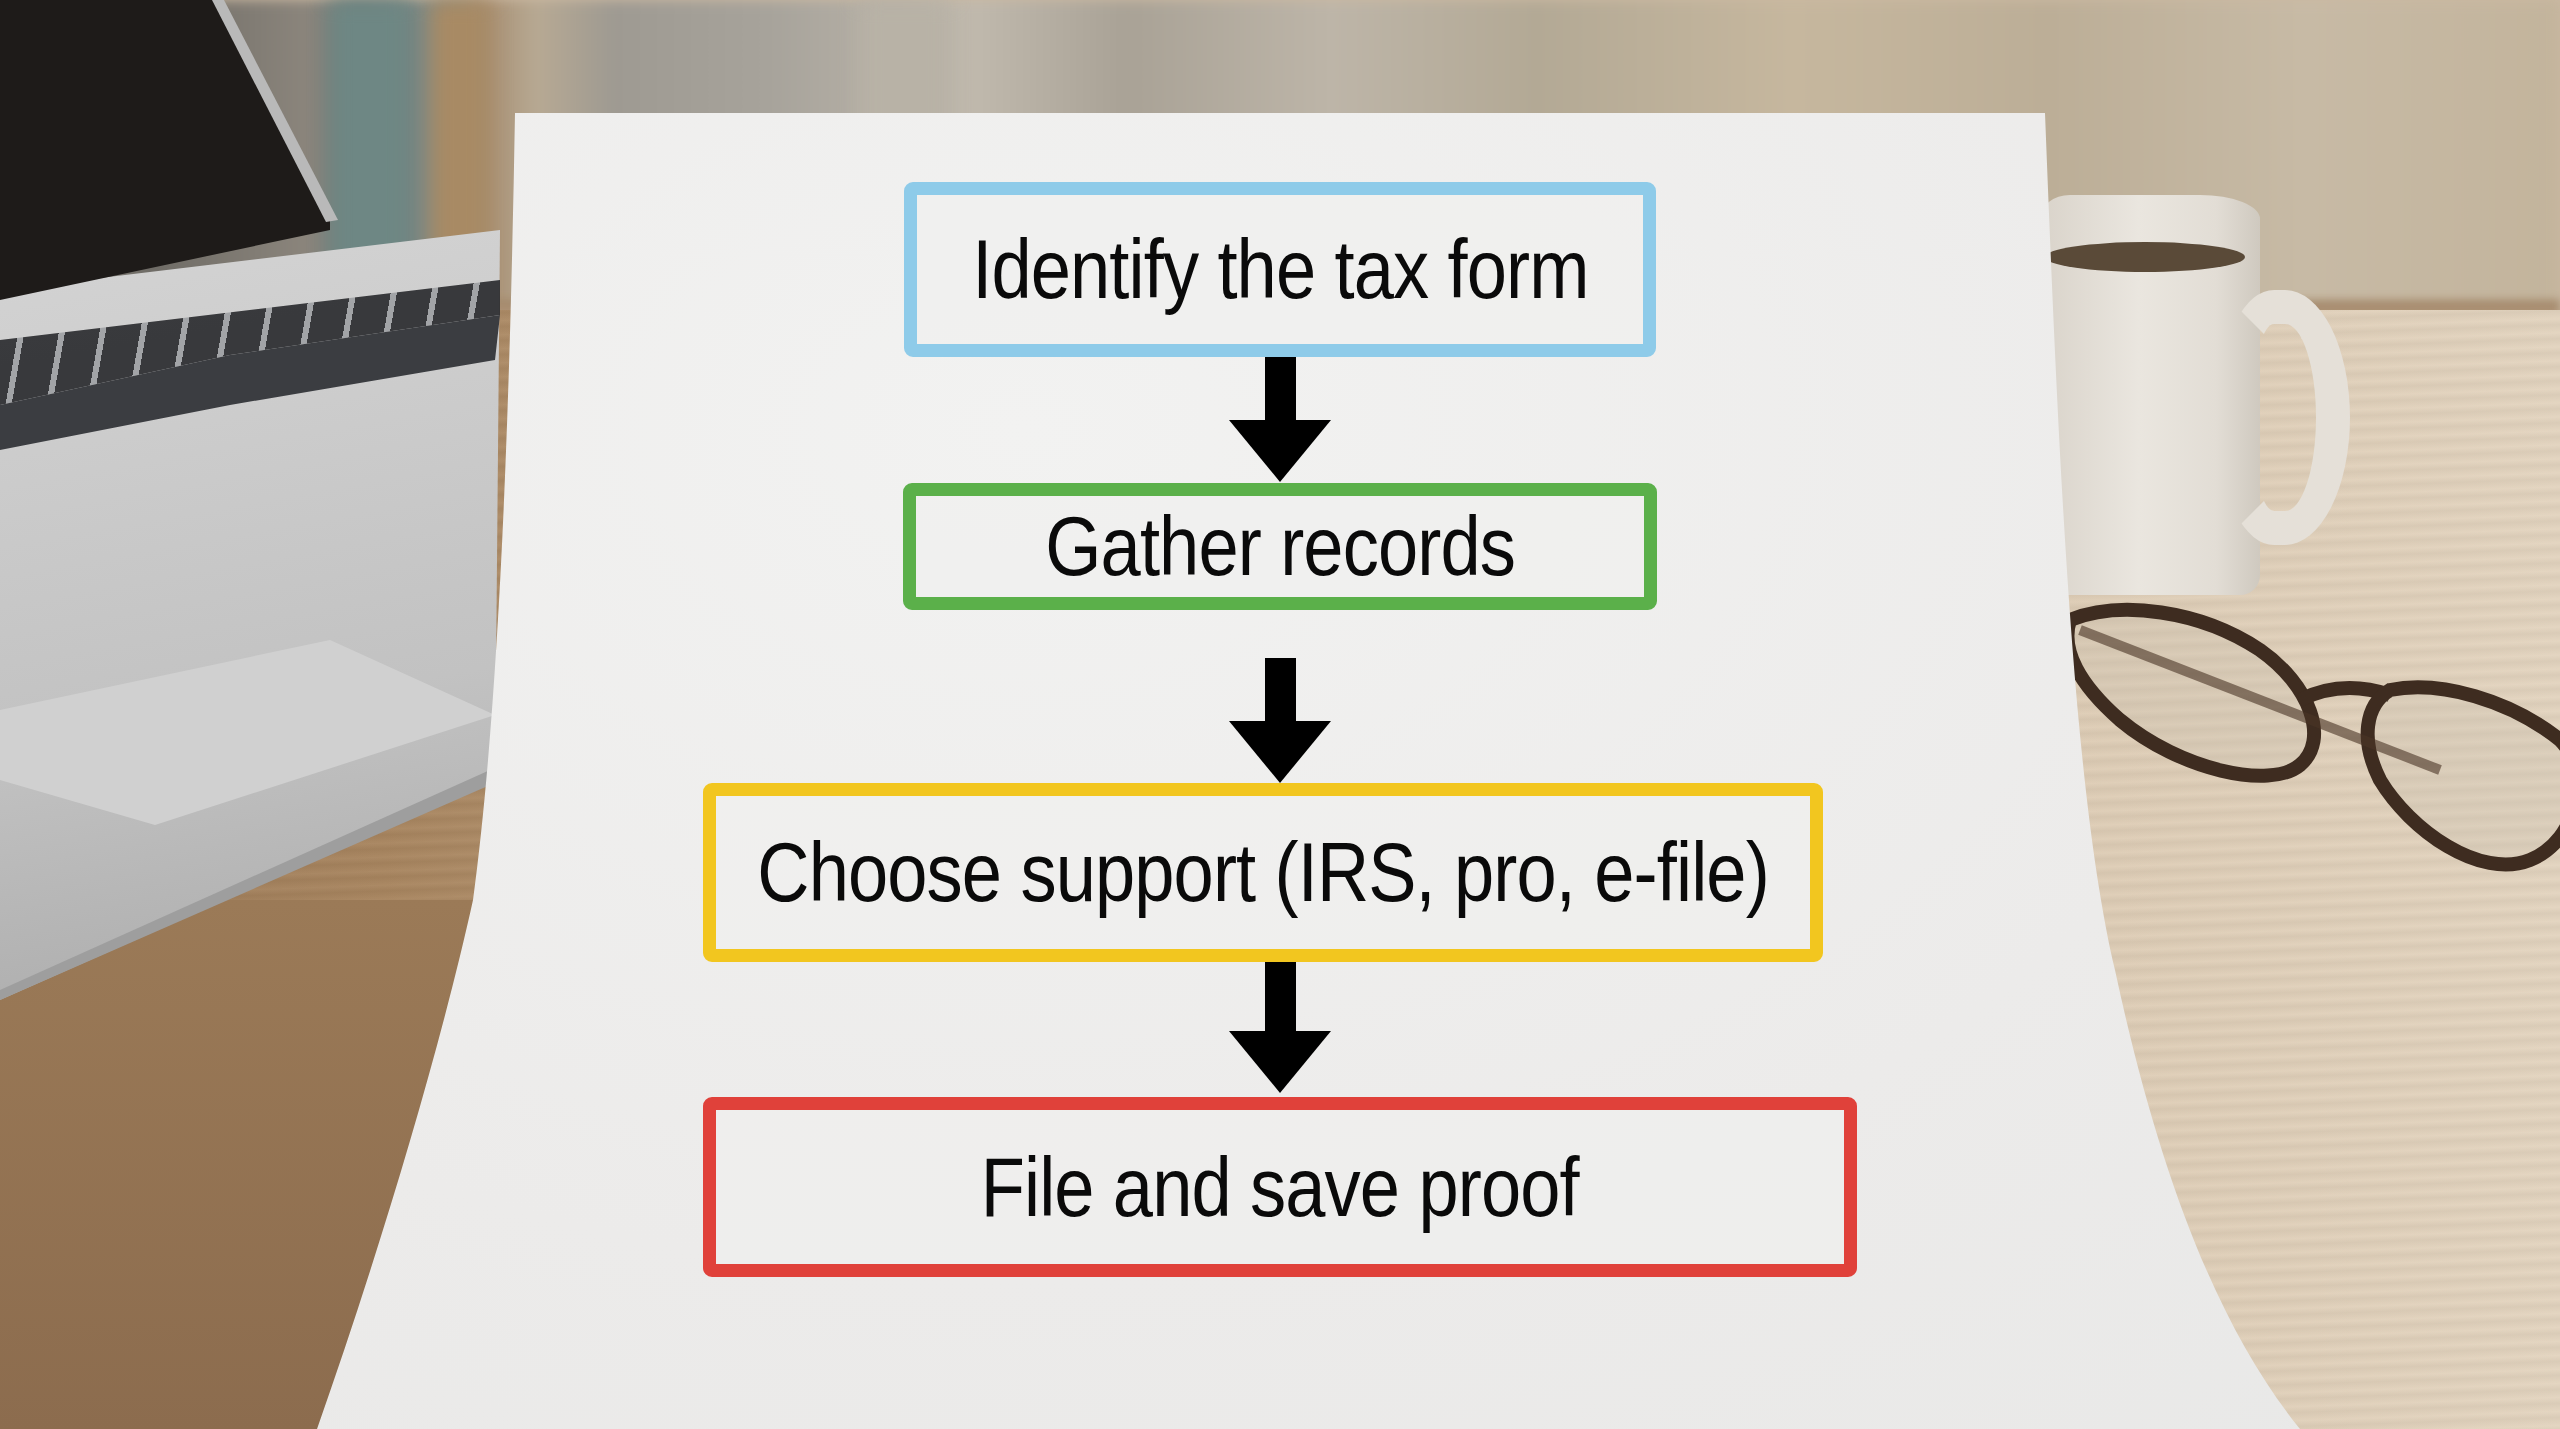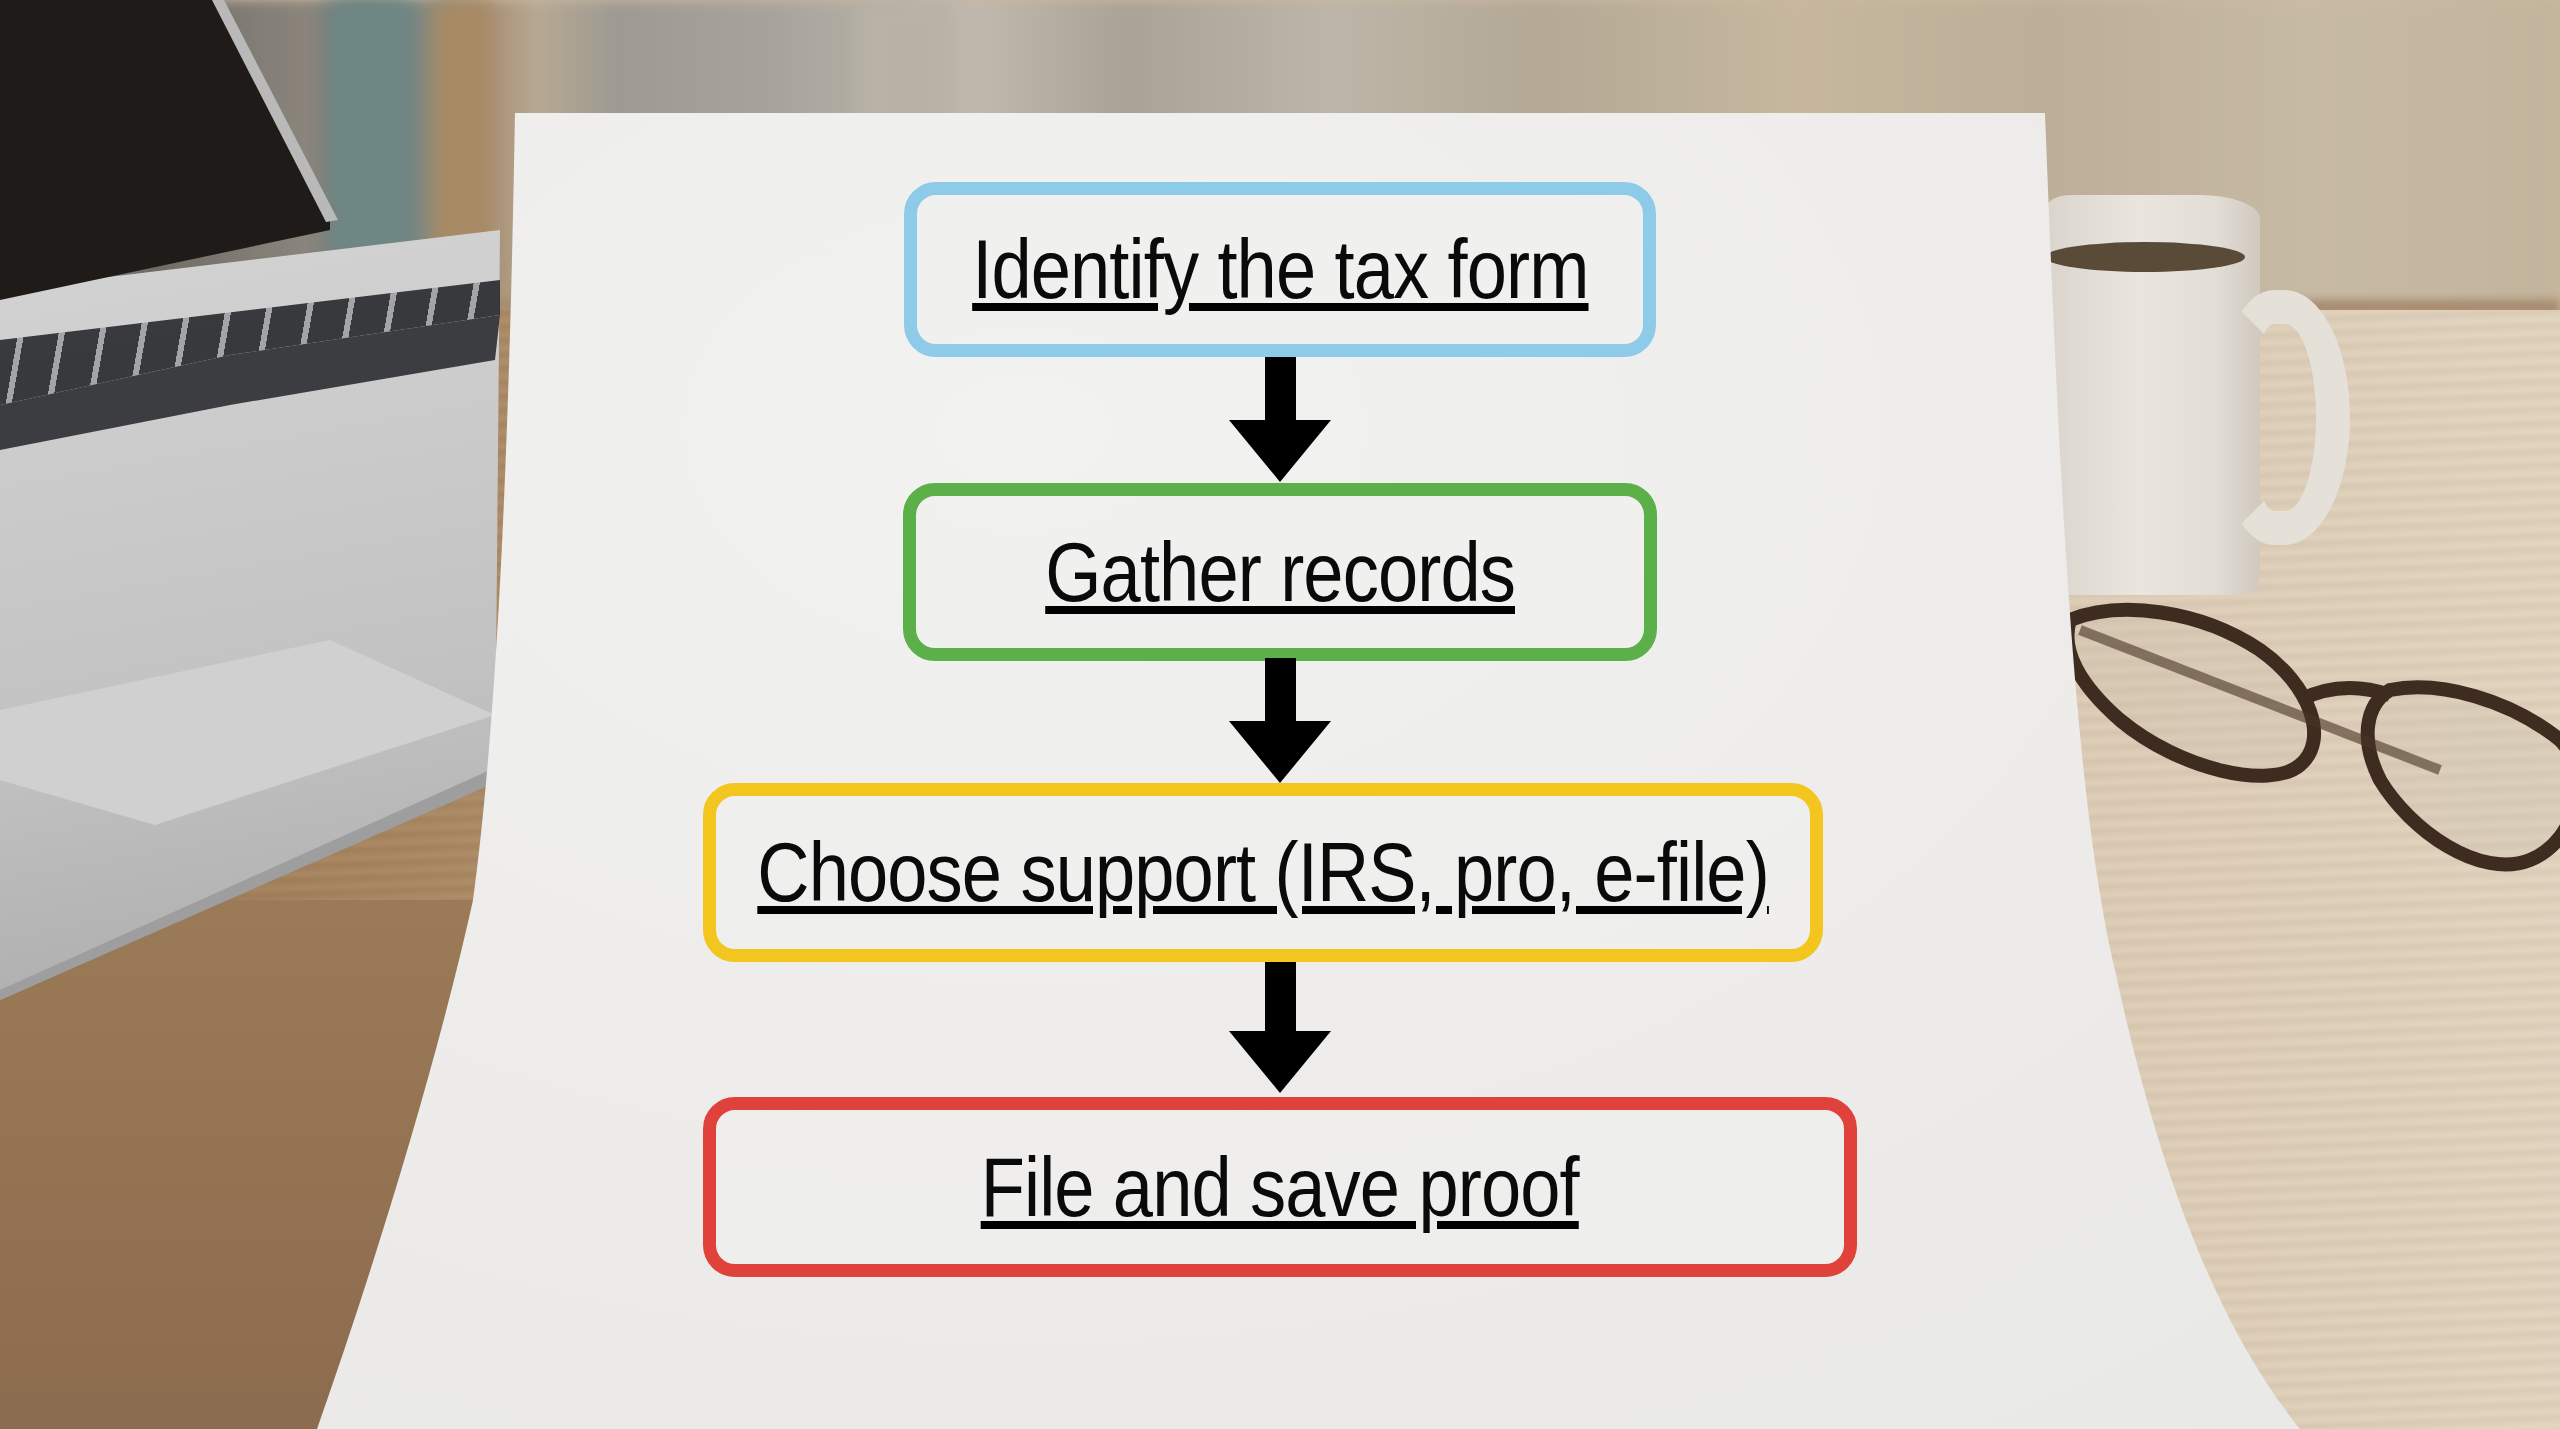--- a/index.html
+++ b/index.html
@@ -102,23 +102,23 @@
     background:
       radial-gradient(ellipse at 40% 30%, #f2f2f1 0%, #ecebea 60%, #e8e8e7 100%);
     clip-path: path("M515 113 L2045 113 C2060 500 2075 800 2115 970 C2160 1180 2220 1330 2300 1429 L317 1429 C380 1250 440 1050 473 900 C500 700 510 400 515 113 Z");
     filter: drop-shadow(0 0 8px rgba(0,0,0,0.2));
   }
   
   .step {
     position: absolute;
     box-sizing: border-box;
     border-width: 13px; border-style: solid;
-    border-radius: 32px;
+    border-radius: 9px;
     background: rgba(240,240,239,0.6);
-    display: flex; align-items: center; justify-content: center; text-decoration: underline;
+    display: flex; align-items: center; justify-content: center;
   }
   .step-label {
     font-family: "Liberation Sans", sans-serif;
     font-size: 84px; color: #0a0a0a; letter-spacing: -1px;
     white-space: nowrap;
     transform: scaleX(0.86);
     display: inline-block;
   }
   .arrow { position: absolute; }
   .arrow .shaft { position: absolute; left: 36px; width: 31px; background: #000; }
@@ -165,21 +165,21 @@
 <div class="flowchart">
   <div class="step" style="left:904px;top:182px;width:752px;height:175px;border-color:#8ecbe9;">
     <span class="step-label">Identify the tax form</span>
   </div>
 
   <div class="arrow" style="left:1229px;top:357px;width:102px;height:125px;">
     <div class="shaft" style="top:0;height:66px;"></div>
     <div class="head" style="top:63px;"></div>
   </div>
 
-  <div class="step" style="left:903px;top:483px;width:754px;height:178px;border-color:#5bb04a;">
+  <div class="step" style="left:903px;top:483px;width:754px;height:127px;border-color:#5bb04a;">
     <span class="step-label">Gather records</span>
   </div>
 
   <div class="arrow" style="left:1229px;top:658px;width:102px;height:125px;">
     <div class="shaft" style="top:0;height:66px;"></div>
     <div class="head" style="top:63px;"></div>
   </div>
 
   <div class="step" style="left:703px;top:783px;width:1120px;height:179px;border-color:#f2c61f;">
     <span class="step-label">Choose support (IRS, pro, e-file)</span>

